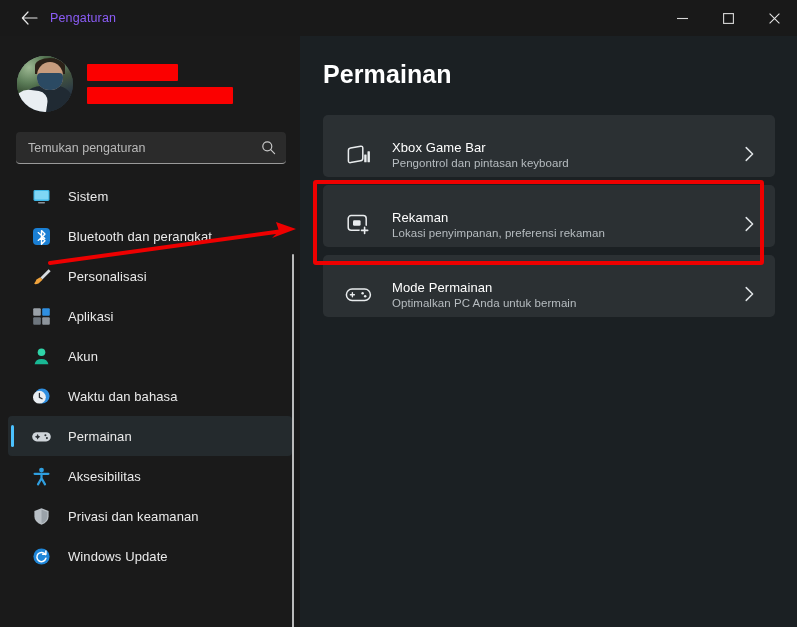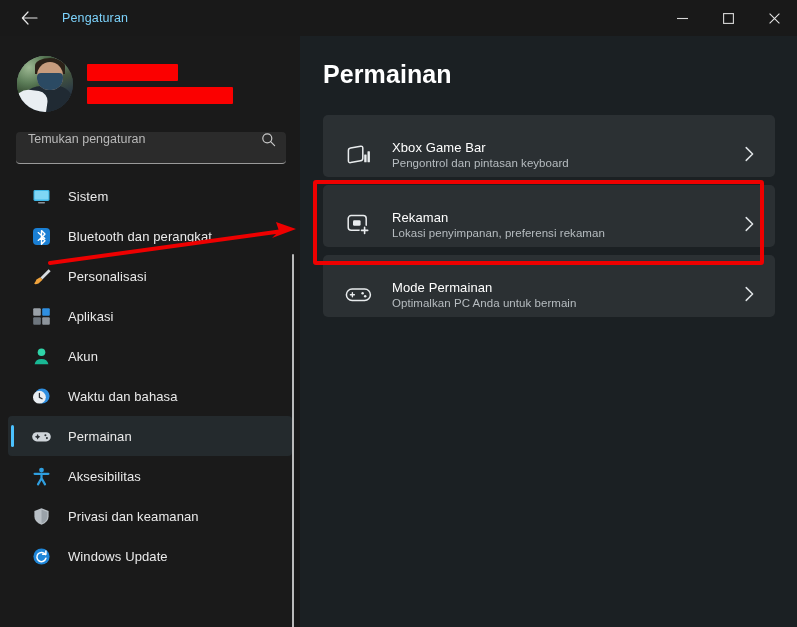--- a/index.html
+++ b/index.html
@@ -32,23 +32,23 @@
   }
   .back-btn {
     width: 34px; height: 30px;
     margin-left: 12px;
     display: flex; align-items: center; justify-content: center;
     border-radius: 4px;
     cursor: pointer;
   }
   .back-btn svg { display: block; }
   .win-title {
-    margin-left: 16px;
+    margin-left: 4px;
     font-size: 12.5px;
-    color: #7dd3fc;
+    color: #8b5cf6;
     letter-spacing: .15px;
   }
   .win-controls {
     position: absolute;
     right: 0; top: 0;
     height: 36px;
     display: flex;
   }
   .wc {
     width: 46px; height: 36px;
@@ -144,21 +144,21 @@
   .redact.r2 { width: 146px; }
 
   
   .search-wrap {
     margin: 17px 14px 0 16px;
     height: 32px;
     background: #2b2b2b;
     border-radius: 4px;
     border-bottom: 1px solid #9a9a9a;
     display: flex;
-    align-items: flex-start;
+    align-items: center;
     padding: 0 10px 0 12px;
   }
   .search-input {
     flex: 1;
     background: transparent;
     border: none;
     outline: none;
     color: #cfcfcf;
     font-size: 12.5px;
     font-family: "Liberation Sans", sans-serif;

